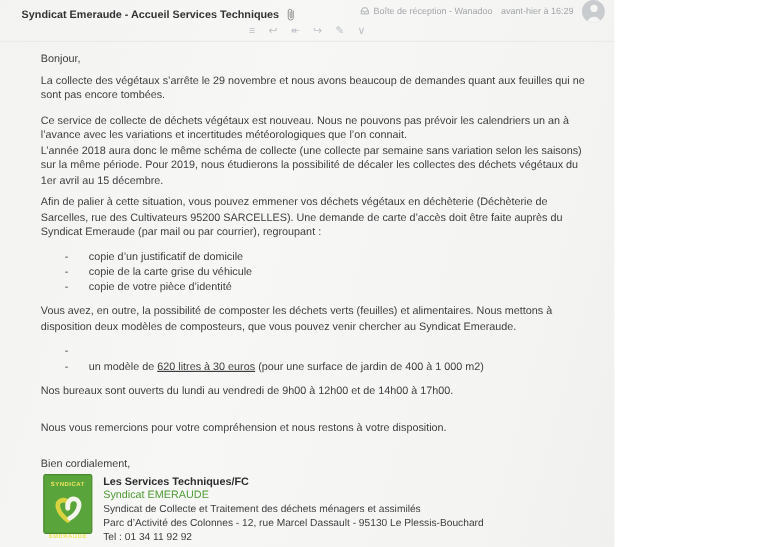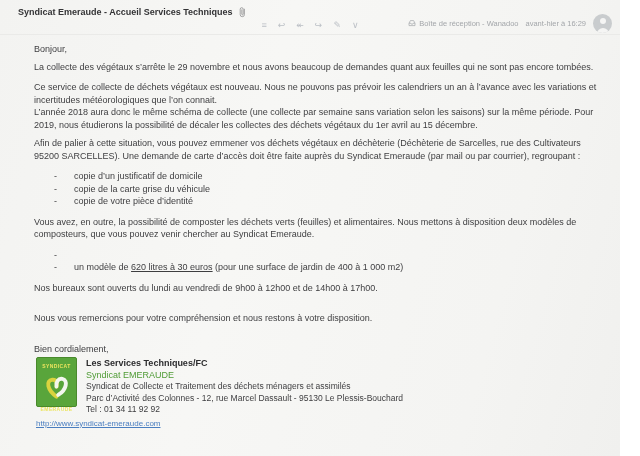--- a/index.html
+++ b/index.html
@@ -1,32 +1,32 @@
 <!DOCTYPE html>
 <html><head>
 <meta charset="utf-8">
 <style>
   * { margin:0; padding:0; box-sizing:border-box; }
   html,body { width:640px; height:456px; }
   .page {
-    width:620px; height:456px; position:relative; overflow:hidden;
+    width:512px; height:456px; position:relative; overflow:hidden;
     background: linear-gradient(105deg,#f3f3f1 0%,#f7f7f5 40%,#f4f4f2 78%,#f0f0ee 100%);
     font-family:"Liberation Sans","DejaVu Sans",sans-serif;
     color:#3e3e40;
   }
   
   .header { position:relative; padding:6px 10px 0 18px; }
   .from-row { display:flex; align-items:center; gap:5px; }
   .from { font-size:9px; font-weight:bold; color:#333335; }
   .clip svg { display:block; }
   .subject { font-size:9px; font-weight:bold; color:#333335; margin-top:3px; }
   .to-row { font-size:8.5px; margin-top:3px; }
   .to-label { font-weight:bold; color:#3a3a3c; }
   .to-name { color:#a5a5a5; margin-left:3px; }
-  .meta { position:absolute; top:14px; right:8px; display:flex; align-items:center; gap:7px;
+  .meta { position:absolute; top:0; right:8px; display:flex; align-items:center; gap:7px;
           font-size:7.5px; color:#a3a6aa; }
   .meta .mailbox { display:flex; align-items:center; gap:3px; }
   .avatar { width:19px; height:19px; border-radius:50%; background:#c9ccce; position:relative; overflow:hidden; }
   .avatar .head { position:absolute; top:4px; left:6.5px; width:6px; height:6px; border-radius:50%; background:#f5f5f4; }
   .avatar .shoulders { position:absolute; bottom:-3px; left:3.5px; width:12px; height:8px; border-radius:6px 6px 0 0; background:#f5f5f4; }
   .toolbar { display:flex; justify-content:center; align-items:center; gap:11px;
              color:#bcc0c6; font-size:9px; padding:3px 0 4px 0; border-bottom:1px solid #eaeae8; }
   .toolbar span { line-height:9px; }
   
   .email-body { padding:8px 16px 0 18px; font-size:9px; line-height:12.5px;margin-left:16px; }

